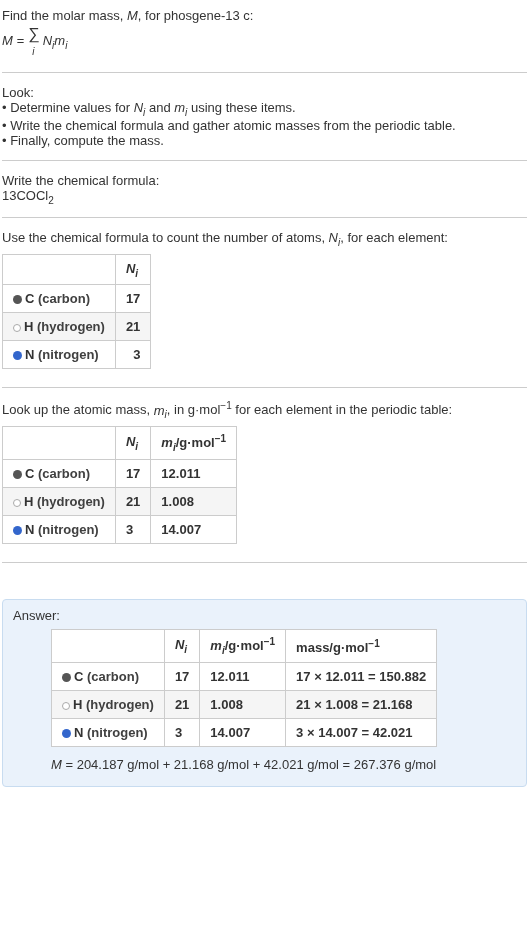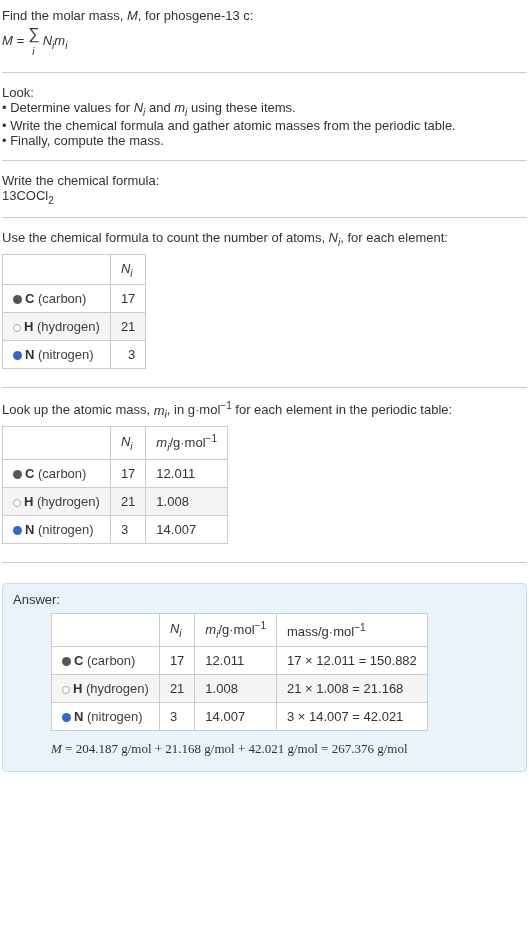--- a/index.html
+++ b/index.html
@@ -27,21 +27,21 @@
     .sup { vertical-align: super; font-size: 10px; }
     .sigma { font-size: 16px; }
     table {
       border-collapse: collapse;
       margin: 6px 0;
     }
     td, th {
       border: 1px solid #ccc;
       padding: 6px 10px;
       text-align: left;
-      font-weight: normal;
+      font-weight: bold;
     }
     th { background: #fff; }
     tr.data-row td { background: #f5f5f5; }
     tr.data-row:nth-child(even) td { background: #fff; }
     .dot { 
       display: inline-block; 
       width: 9px; 
       height: 9px; 
       border-radius: 50%; 
       margin-right: 3px;
@@ -49,21 +49,21 @@
     }
     .dot-c { background: #555; }
     .dot-h { background: #fff; border: 1px solid #aaa; width: 8px; height: 8px; }
     .dot-n { background: #3366cc; }
     .elem-name { color: #404040; }
     .answer-box {
       background: #eaf2fb;
       border: 1px solid #c8dcf0;
       border-radius: 4px;
       padding: 8px 10px 14px 10px;
-      margin-top: 8px;
+      margin-top: 24px;
     }
     .answer-box table { background: #fff; }
     .right { text-align: right; }
     .answer-inner { padding-left: 38px; }
     .header-cell-i { font-style: italic; }
   </style>
 </head>
 <body>
 
 <div class="section">
@@ -183,18 +183,18 @@
           <td>21 × 1.008 = 21.168</td>
         </tr>
         <tr class="data-row">
           <td><span class="dot dot-n"></span><b>N</b><span class="elem-name"> (nitrogen)</span></td>
           <td>3</td>
           <td>14.007</td>
           <td>3 × 14.007 = 42.021</td>
         </tr>
       </tbody>
         </table>
-      <div style="margin-top:10px;font-family:Liberation Serif, serif;">
+      <div style="margin-top:10px;">
         <span class="formula">M</span><span> = 204.187 g/mol + 21.168 g/mol + 42.021 g/mol = 267.376 g/mol</span>
       </div>
     </div>
   </div>
 </div>
 
 </body></html>

